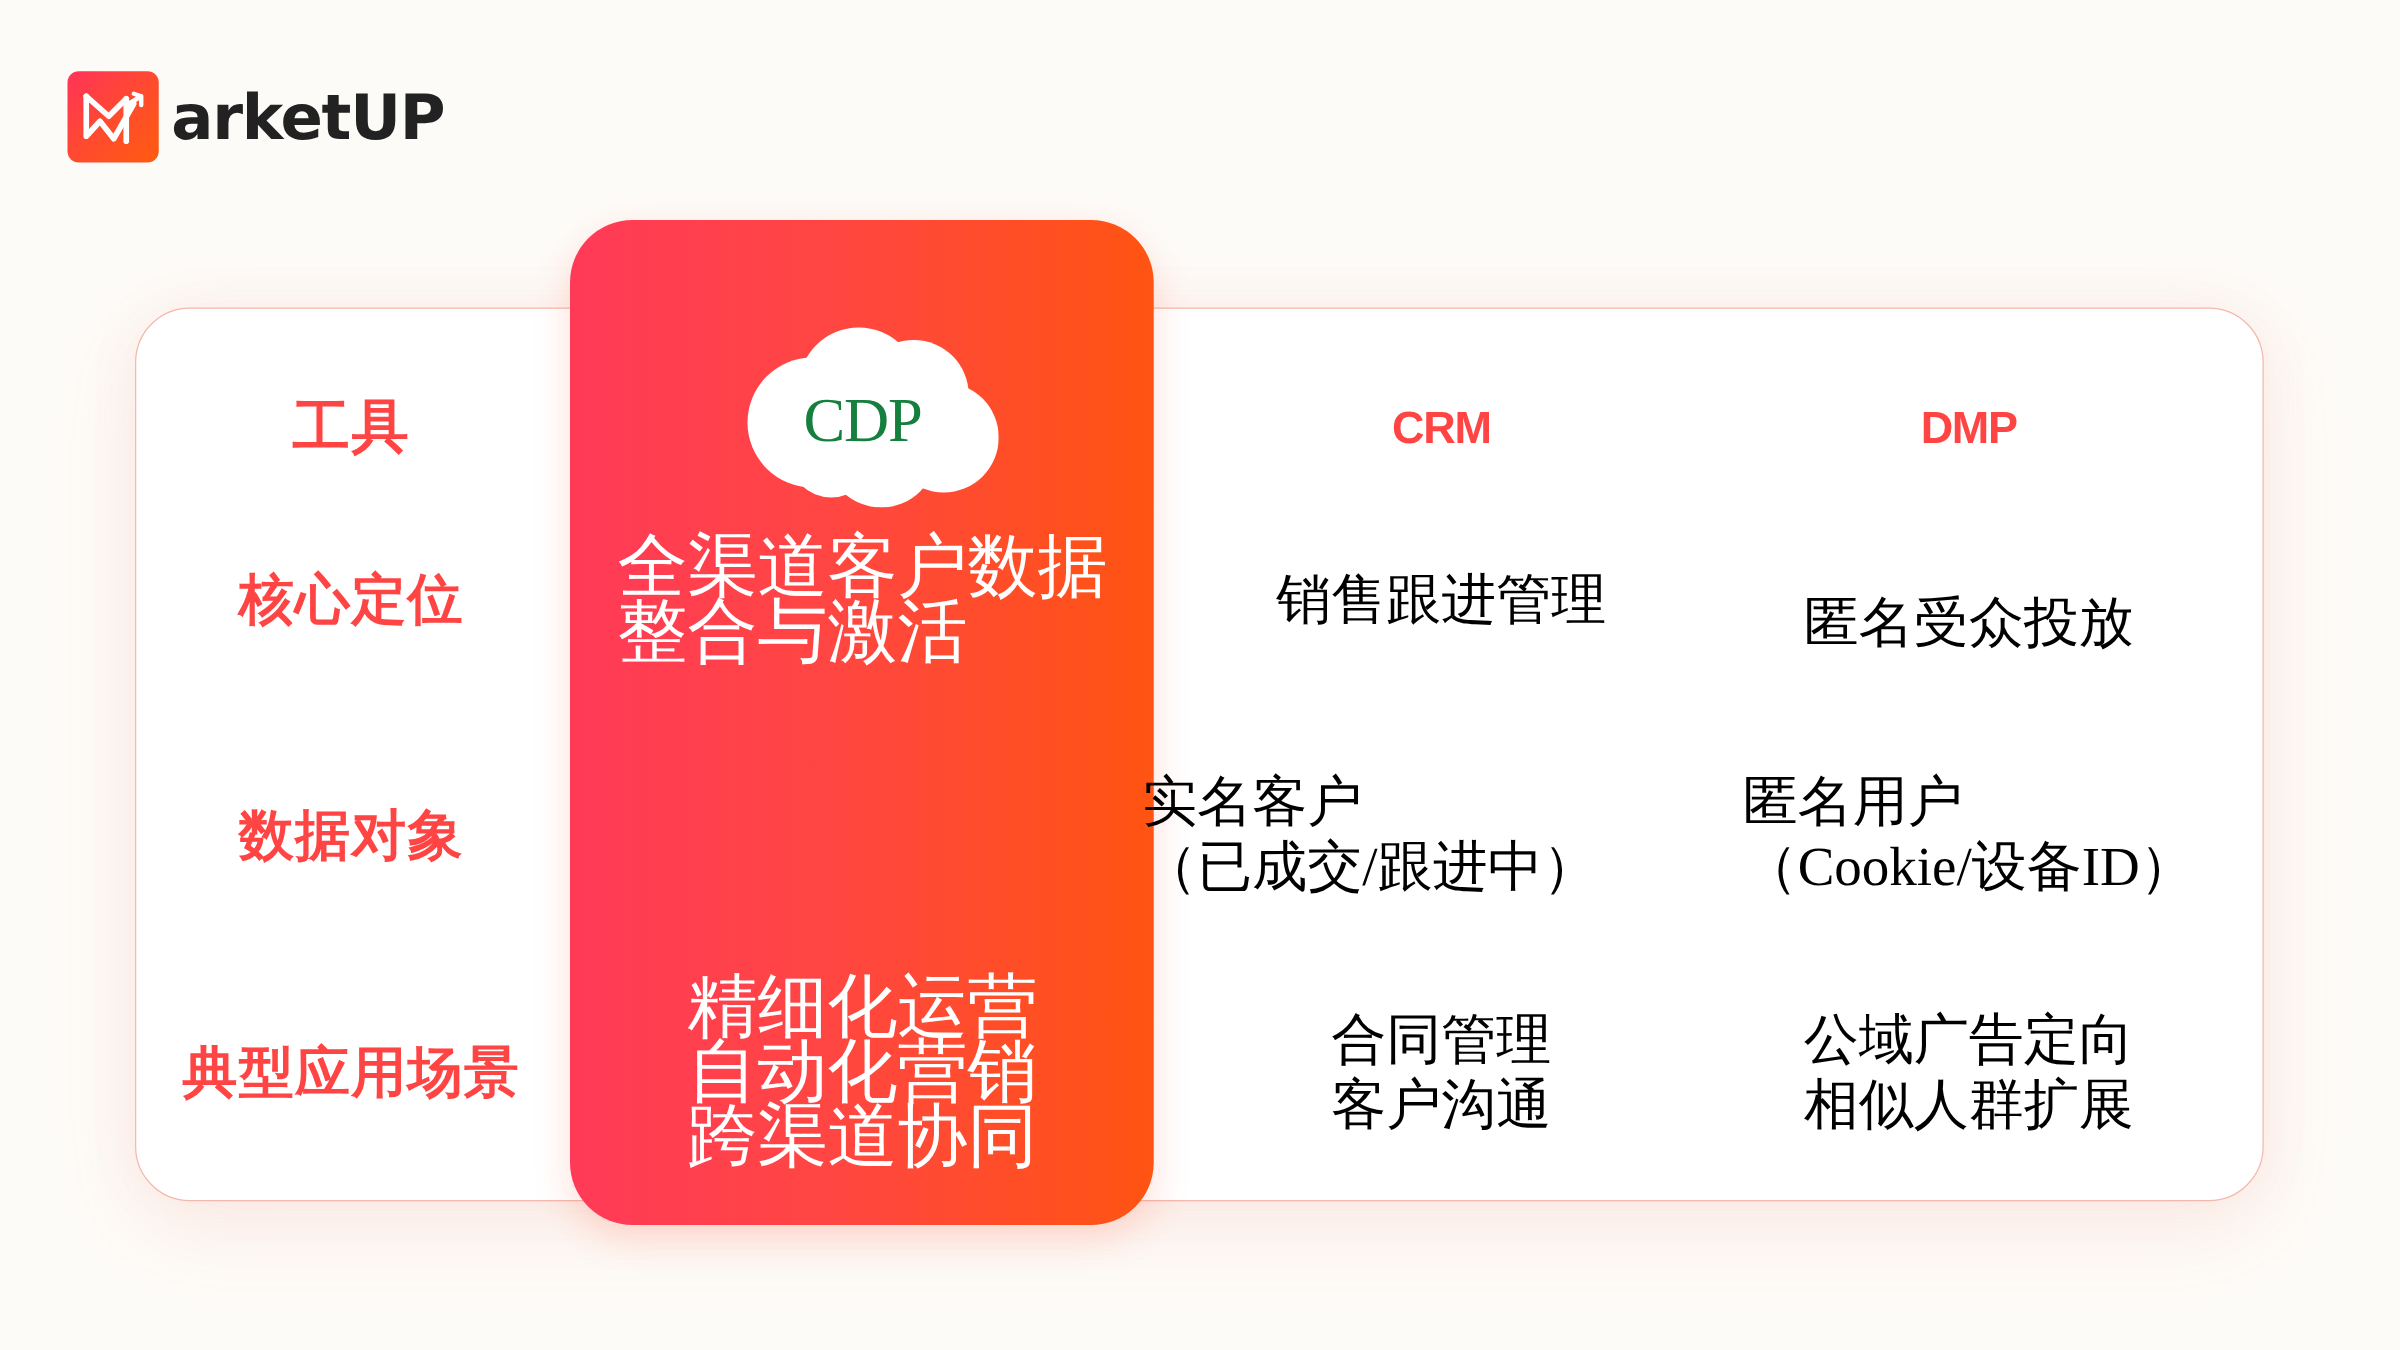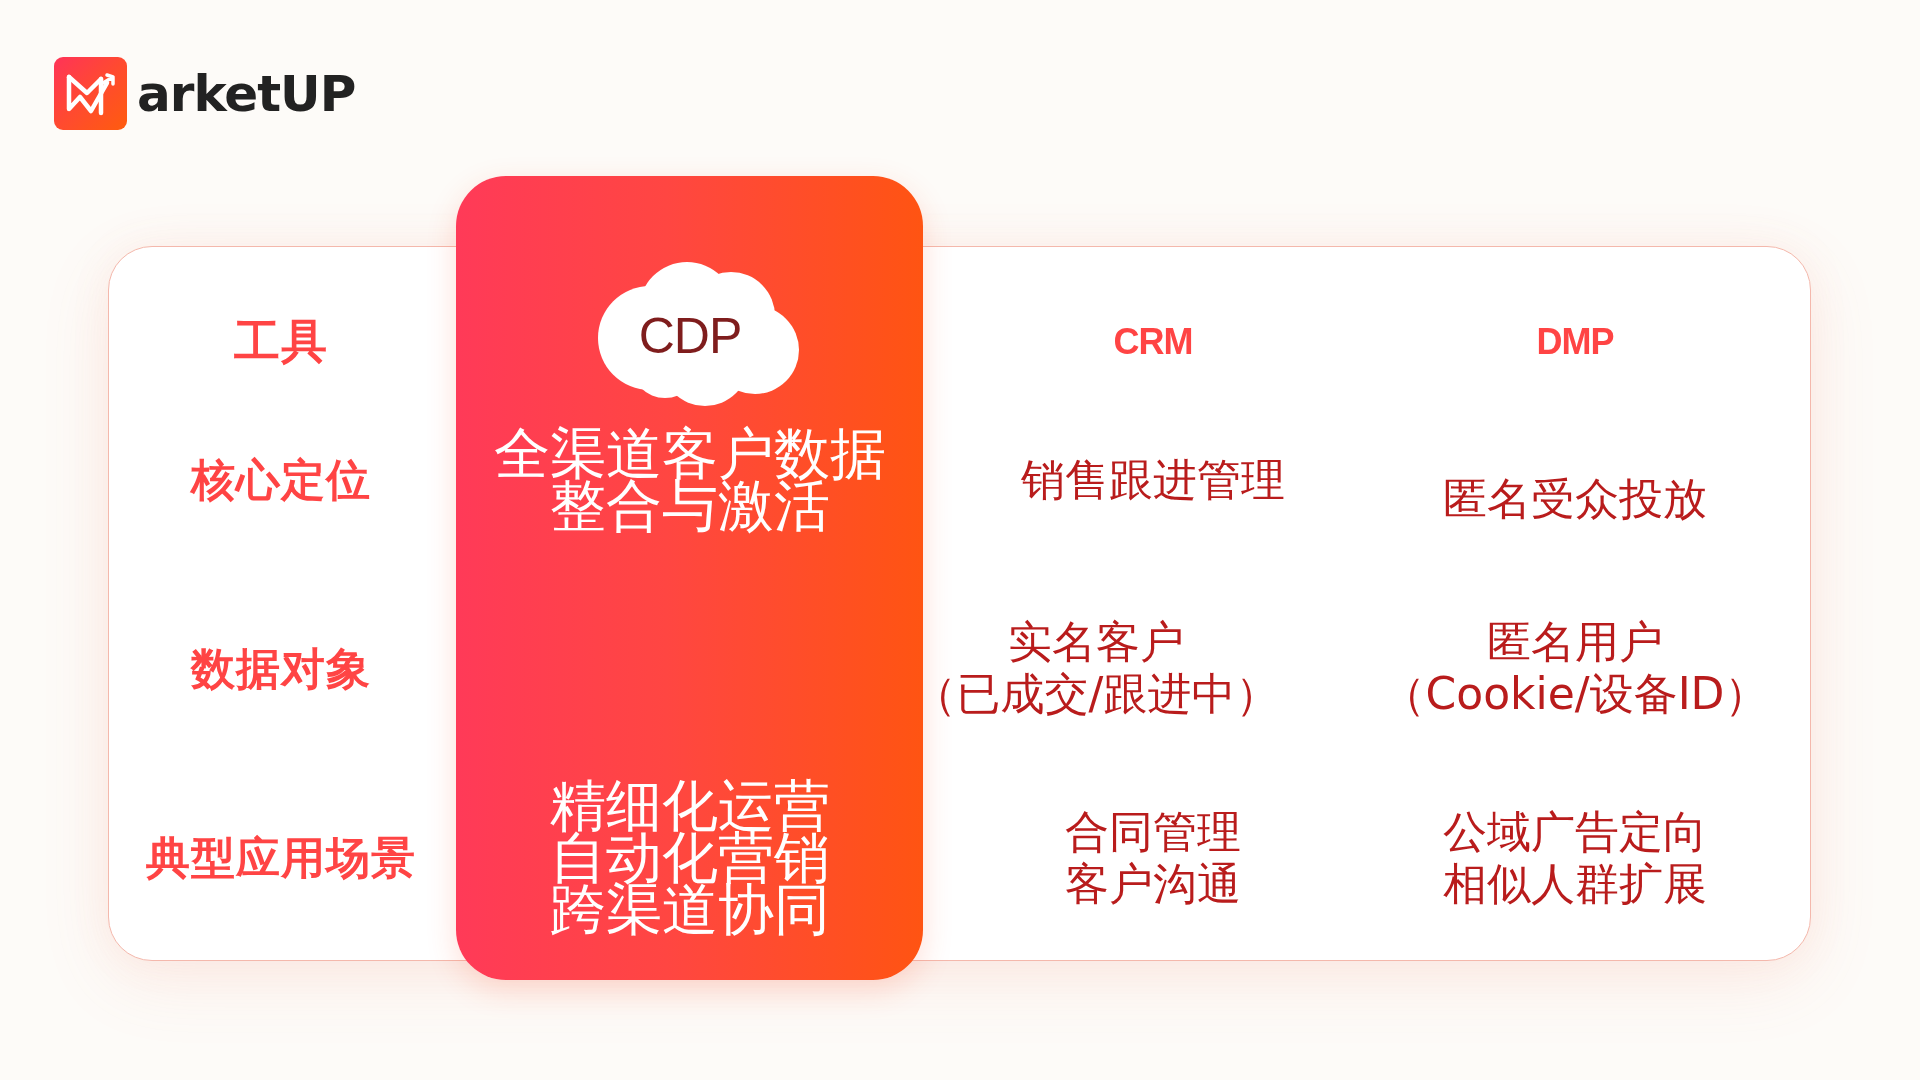--- a/index.html
+++ b/index.html
@@ -36,39 +36,39 @@
   
   .cdp-col {
     position: absolute; left: 456px; top: 176px; width: 467px; height: 804px;
     border-radius: 50px;
     background: linear-gradient(90deg, #FF3A58 0%, #FF4642 45%, #FF5412 100%);
     box-shadow: 0 10px 30px rgba(255, 80, 40, 0.18);
   }
 
   .cell {
     position: absolute; transform: translate(-50%, -50%);
-    text-align: center; white-space: nowrap;
+    white-space: nowrap;
   }
   .label {
     color: #FF4444; font-weight: bold; font-size: 44px; letter-spacing: 1px;
   }
   .head {
     color: #FF4444; font-weight: bold; font-size: 36px; letter-spacing: -1px;
     font-family: "Liberation Sans", sans-serif;
   }
   .val {
-    color: #b91c1c; font-size: 44px; line-height: 52px;
+    color: #000000; font-size: 44px; line-height: 52px; font-family: Liberation Serif, serif;
   }
   .val-white { color: #FFFFFF; font-size: 56px; line-height: 52px; }
   .line { display: block; }
 
   .cloud { position: absolute; left: 595px; top: 258px; width: 204px; height: 148px; }
   .cloud-text {
     position: absolute; left: 690px; top: 336px; transform: translate(-50%, -50%);
-    font-family: Liberation Sans, sans-serif; font-size: 50px; color: #7f1d1d;
+    font-family: Liberation Serif, serif; font-size: 50px; color: #15803d;
     letter-spacing: -1px;
   }
 </style>
 </head>
 <body>
 
 <div class="stage">
 
   <div class="logo">
     <div class="logo-mark">

